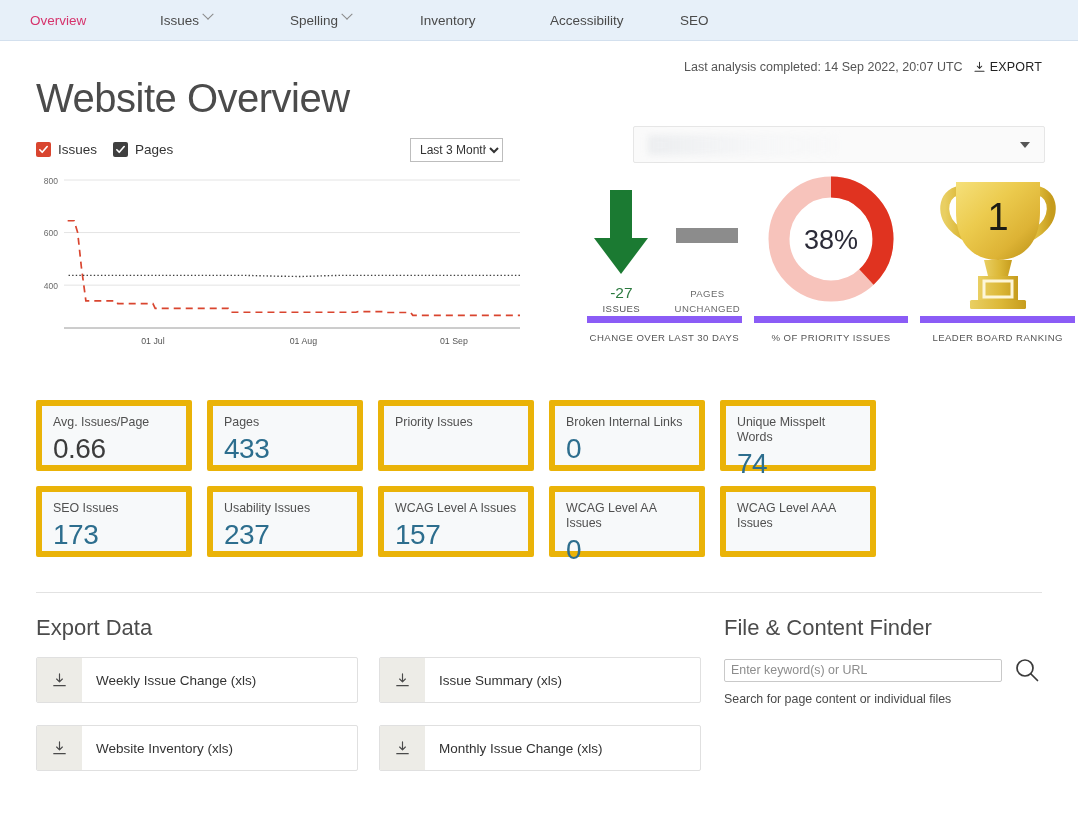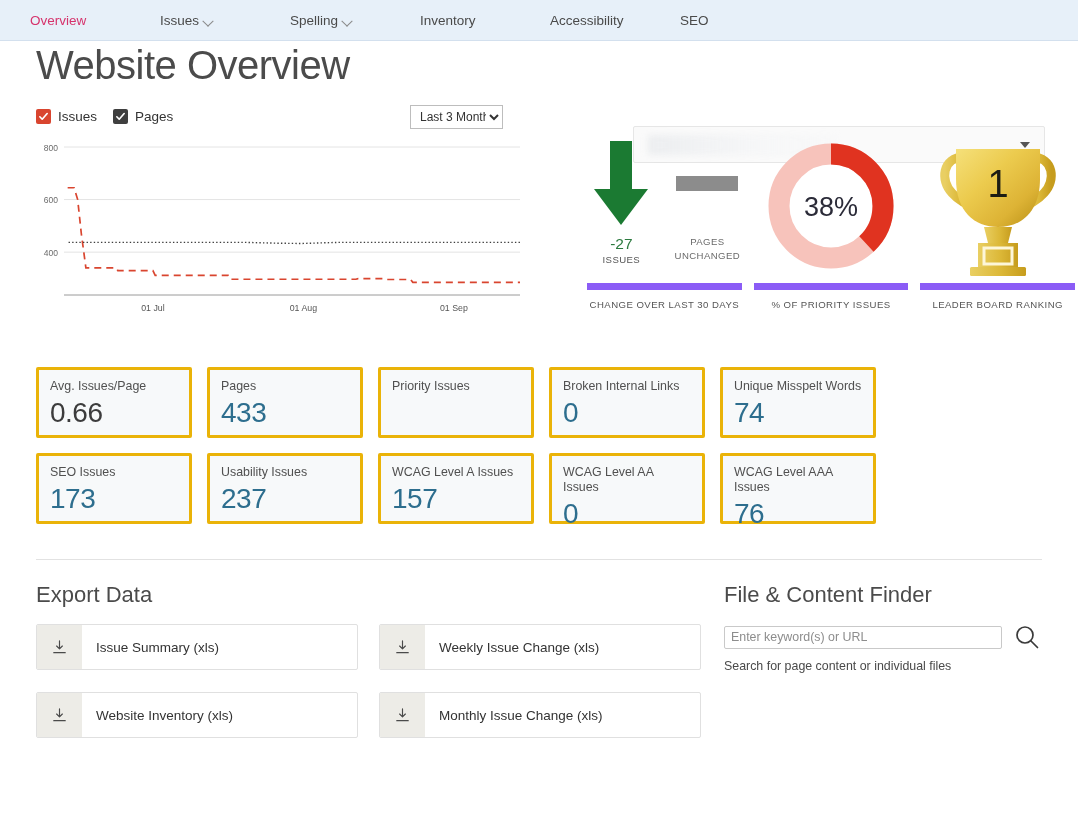--- a/index.html
+++ b/index.html
@@ -21,21 +21,21 @@
     display: flex;
     align-items: center;
     padding-left: 30px;
   }
   .nav-item {
     font-size: 13.5px;
     color: #4a4a4a;
     margin-right: 0;
     width: 130px;
     display: flex;
-    align-items: flex-end;
+    align-items: flex-start;
     gap: 5px;
     cursor: pointer;
     white-space: nowrap;
   }
   .nav-item.active { color: #d6336c; }
   .nav-item .chev {
     display: inline-block;
     width: 8px; height: 8px;
     border-right: 1.3px solid #8a8a8a;
     border-bottom: 1.3px solid #8a8a8a;
@@ -128,34 +128,34 @@
   .kpi-body { height: 152px; position: relative; }
   .kpi-cap {
     border-top: 7px solid #8b5cf6;
     padding-top: 9px;
     font-size: 9.6px;
     letter-spacing: .45px;
     color: #555;
     margin: 0 6px;
   }
   .change-pair { display: flex; justify-content: center; gap: 14px; height:100%; }
-  .change-col { width: 72px; display: flex; flex-direction: column; align-items: center; justify-content: flex-start; }
+  .change-col { width: 72px; display: flex; flex-direction: column; align-items: center; justify-content: flex-end; }
   .arrow-wrap { height: 104px; display:flex; align-items:center; }
   .bar-wrap { height: 104px; display:flex; align-items:center; }
   .grey-bar { width: 62px; height: 15px; background: #8c8c8c; }
   .kpi-num { font-size: 15.5px; color: #2c7a3f; line-height: 1.15; }
   .kpi-sub { font-size: 9.6px; letter-spacing: .4px; color: #555; line-height: 1.5; text-align:center; }
   .kpi-sub.grey { color: #6a6a6a; }
 
   
   .cards { display: flex; flex-wrap: wrap; gap: 15px; margin-top: 26px; }
   .card {
     width: 156px; height: 71px;
     background: #f7f9fa;
-    border: 3px solid #eab308;
+    border: 6px solid #eab308;
     border-radius: 2px;
     padding: 9px 11px 0 11px;
   }
   .card-label { font-size: 12.4px; color: #505050; line-height: 1.2; }
   .card-value { font-size: 28px; font-weight: 300; color: #2d6e8e; line-height: 1.35; letter-spacing: -0.5px; }
   .card-value.dark { color: #3c3c3c; }
 
   
   .divider { border-top: 1px solid #e2e2e2; margin-top: 35px; }
   .bottom { display: flex; margin-top: 22px; }
@@ -210,20 +210,29 @@
     <div class="nav-item">
       <span>Accessibility</span>
     </div>
     <div class="nav-item">
       <span>SEO</span>
     </div>
   </div>
 
 <div class="page">
 
+  <div class="meta-row">
+    <span>Last analysis completed: 14 Sep 2022, 20:07 UTC</span>
+    <span class="export-link">
+      <svg width="13" height="13" viewBox="0 0 16 16">
+        <path d="M8 1.5v7.2M8 9.2L5.3 6.4M8 9.2l2.7-2.8M2.4 12.6h11.2" fill="none" stroke="#333" stroke-width="1.25" stroke-linecap="round"></path>
+      </svg>
+      <span>EXPORT</span>
+    </span>
+  </div>
 
   <div class="title-row">
     <h1 class="page-title">Website Overview</h1>
   </div>
 
   <div class="site-select">
     <span class="blur"></span>
     <span class="caret-down"></span>
   </div>
 
@@ -370,45 +379,44 @@
       <div class="card">
         <div class="card-label">WCAG Level A Issues</div>
         <div class="card-value">157</div>
       </div>
       <div class="card">
         <div class="card-label">WCAG Level AA Issues</div>
         <div class="card-value">0</div>
       </div>
       <div class="card">
         <div class="card-label">WCAG Level AAA Issues</div>
-        <div class="card-value">76</div>
       </div>
     </div>
 
   <div class="divider"></div>
 
   <div class="bottom">
     <div class="col-export">
       <h2 class="sec-title">Export Data</h2>
       <div class="export-grid" id="export-grid">
           <div class="dl-btn">
             <span class="dl-icon">
               <svg width="17" height="17" viewBox="0 0 16 16">
                 <path d="M8 1.8v7.1M8 9.3L5.3 6.6M8 9.3l2.7-2.7M2.6 12.9h10.8" fill="none" stroke="#4a4a4a" stroke-width="1.1" stroke-linecap="round"></path>
               </svg>
             </span>
-            <span class="dl-label">Issue Summary (xls)</span>
+            <span class="dl-label">Weekly Issue Change (xls)</span>
           </div>
           <div class="dl-btn">
             <span class="dl-icon">
               <svg width="17" height="17" viewBox="0 0 16 16">
                 <path d="M8 1.8v7.1M8 9.3L5.3 6.6M8 9.3l2.7-2.7M2.6 12.9h10.8" fill="none" stroke="#4a4a4a" stroke-width="1.1" stroke-linecap="round"></path>
               </svg>
             </span>
-            <span class="dl-label">Weekly Issue Change (xls)</span>
+            <span class="dl-label">Issue Summary (xls)</span>
           </div>
           <div class="dl-btn">
             <span class="dl-icon">
               <svg width="17" height="17" viewBox="0 0 16 16">
                 <path d="M8 1.8v7.1M8 9.3L5.3 6.6M8 9.3l2.7-2.7M2.6 12.9h10.8" fill="none" stroke="#4a4a4a" stroke-width="1.1" stroke-linecap="round"></path>
               </svg>
             </span>
             <span class="dl-label">Website Inventory (xls)</span>
           </div>
           <div class="dl-btn">

